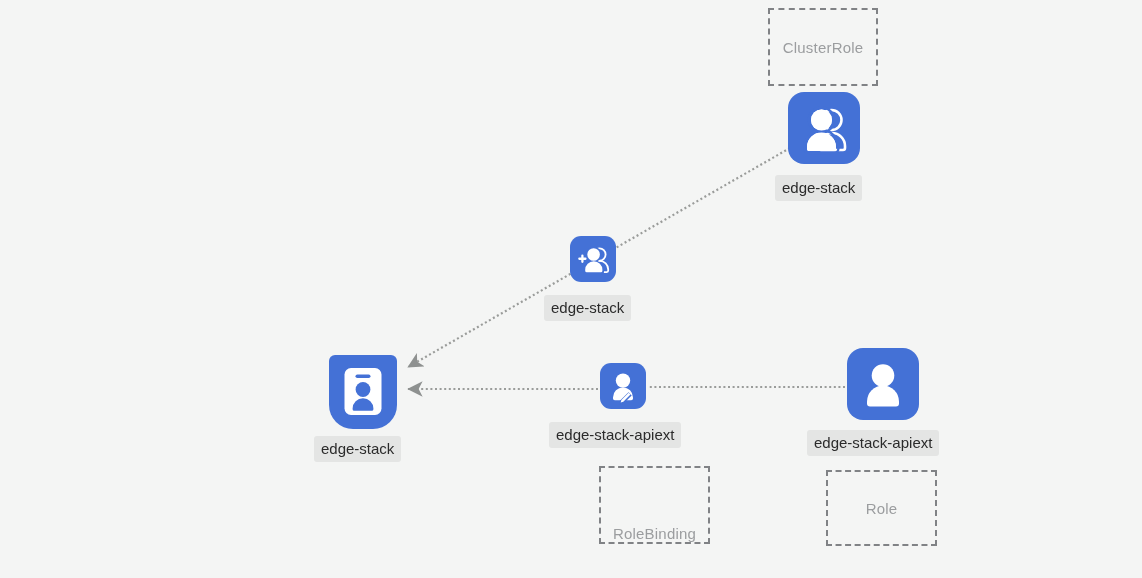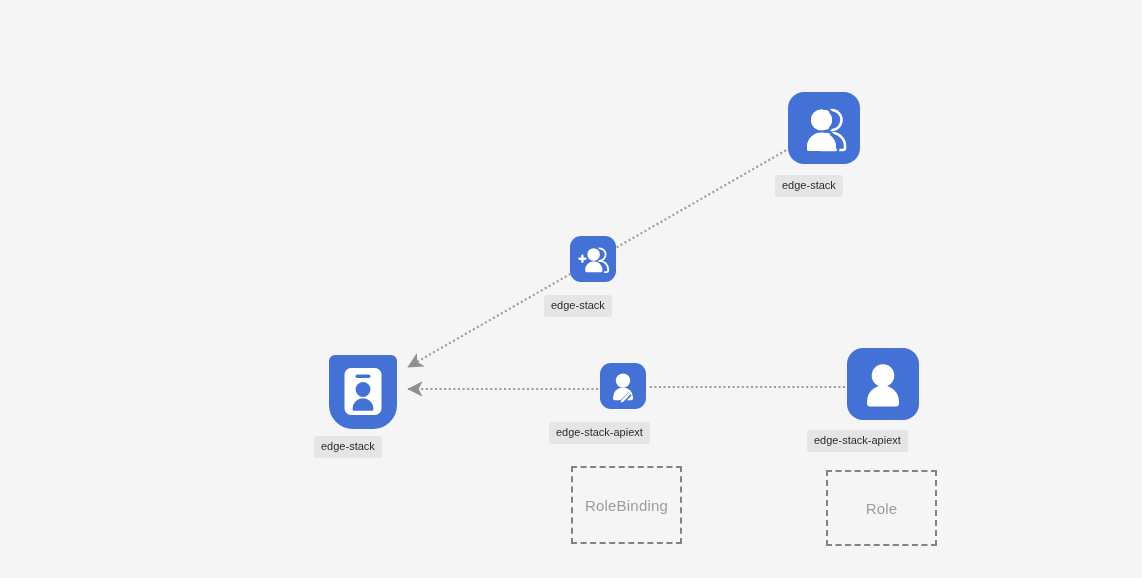--- a/index.html
+++ b/index.html
@@ -73,21 +73,21 @@
   .icon-tile svg {
     display: block;
     width: 100%;
     height: 100%;
   }
   
   .chip {
     position: absolute;
     background: #e4e5e4;
     color: #2b2b2b;
-    font-size: 11px;
+    font-size: 15px;
     font-family: "Liberation Sans", sans-serif;
     line-height: 1;
     padding: 5px 7px 6px 7px;
     border-radius: 3px;
     white-space: nowrap;
     text-align: center;
   }
 </style>
 </head>
 <body>
@@ -101,24 +101,27 @@
       </marker>
     </defs>
 
     <line x1="790" y1="148" x2="408" y2="367" stroke="#9a9c9a" stroke-width="2.2" stroke-dasharray="2 2.6" stroke-linecap="butt" marker-end="url(#arrow-gray)"></line>
 
     <line x1="845" y1="387" x2="648" y2="387" stroke="#9a9c9a" stroke-width="2.2" stroke-dasharray="2 2.6" stroke-linecap="butt"></line>
 
     <line x1="598" y1="389" x2="408" y2="389" stroke="#9a9c9a" stroke-width="2.2" stroke-dasharray="2 2.6" stroke-linecap="butt" marker-end="url(#arrow-gray)"></line>
   </svg>
 
-
-
-
-  <div class="group-box" style="left:571px; top:466px; width:111px; height:78px;">
+  <div class="group-box" style="left:768px; top:8px; width:110px; height:78px;">
+    <span class="group-label">ClusterRole</span>
+  </div>
+
+
+
+  <div class="group-box" style="left:599px; top:466px; width:111px; height:78px;align-items:flex-end;">
     <span class="group-label">RoleBinding</span>
   </div>
 
   <div class="group-box" style="left:826px; top:470px; width:111px; height:76px;">
     <span class="group-label">Role</span>
   </div>
 
   <div class="node">
     <div class="icon-tile sq-72" style="left:788px; top:92px;">
       <svg viewBox="0 0 72 72" aria-hidden="true">

